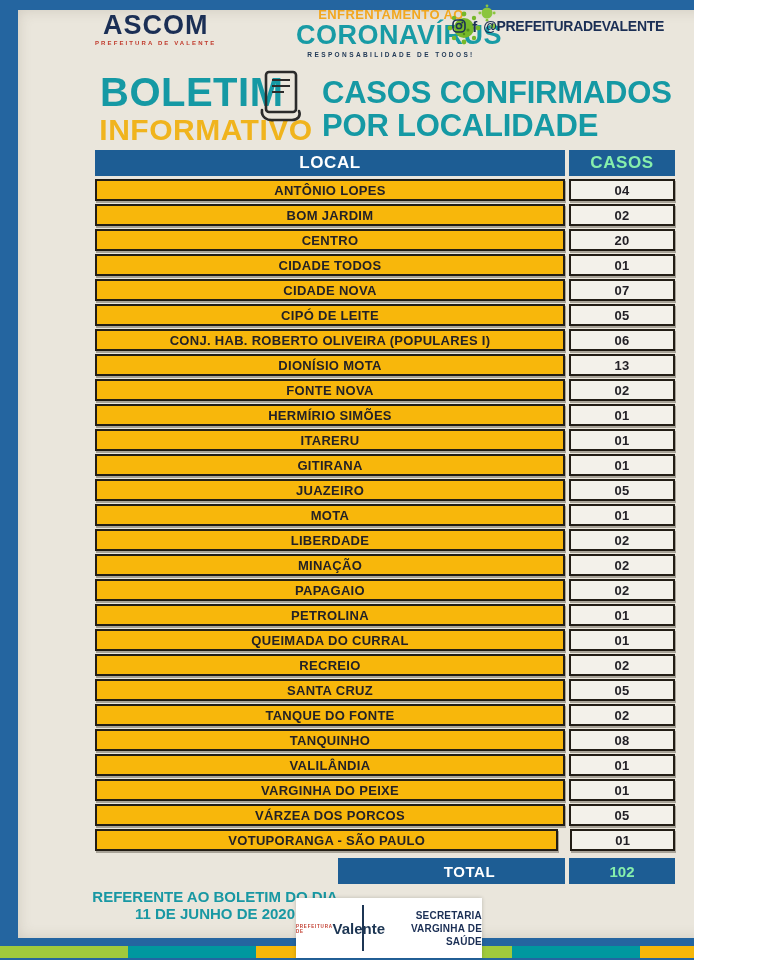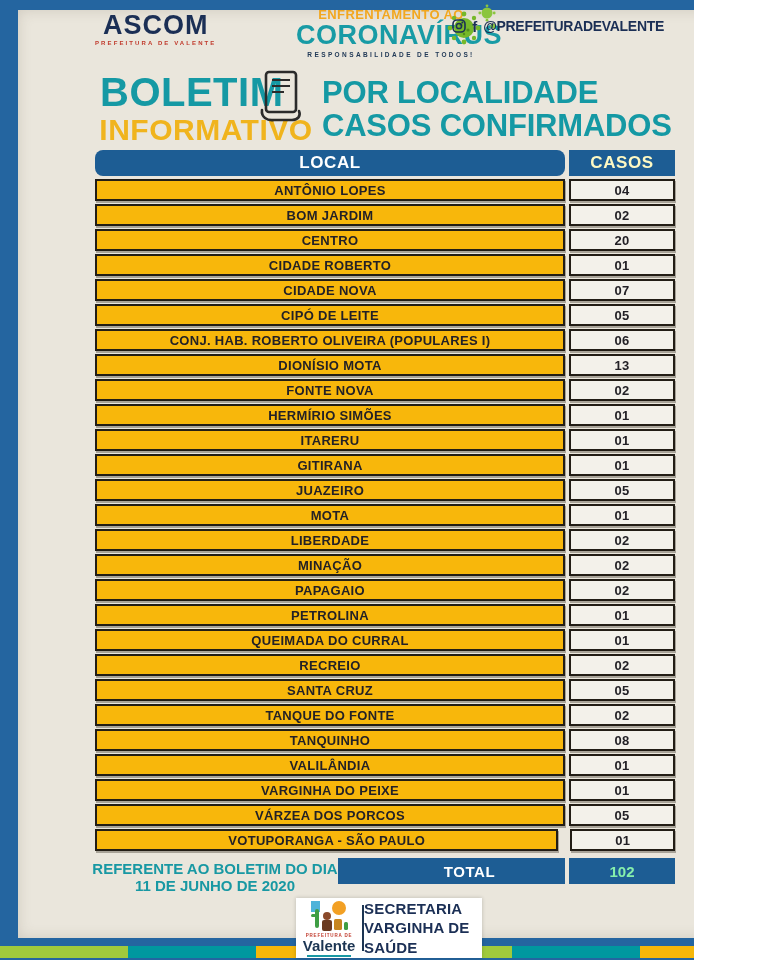--- a/index.html
+++ b/index.html
@@ -45,60 +45,60 @@
   .badge .b2{font-size:30px;font-weight:800;color:var(--title-yellow);letter-spacing:.5px;line-height:1;margin-top:3px;margin-left:8px;}
   .doc-icon{position:absolute;left:254px;top:68px;}
 
   .heading{position:absolute;left:322px;top:76px;color:var(--teal);font-weight:800;
            font-size:31px;line-height:1.07;letter-spacing:-.2px;}
 
   
   .table{position:absolute;left:95px;top:150px;width:580px;}
   .thead{display:flex;height:26px;margin-bottom:3px;}
   .thead .hl{width:470px;background:var(--table-blue);color:#fff;display:flex;align-items:center;justify-content:center;
-             font-size:17px;font-weight:800;letter-spacing:.6px;border-radius:8px;}
+             font-size:17px;font-weight:800;letter-spacing:.6px;}
   .thead .gap{width:4px;}
-  .thead .hc{width:106px;background:var(--table-blue);color:#fef9c3;display:flex;align-items:center;justify-content:center;
+  .thead .hc{width:106px;background:var(--table-blue);color:#86efac;display:flex;align-items:center;justify-content:center;
              font-size:17px;font-weight:800;letter-spacing:.6px;}
   .trow{display:flex;height:22px;margin-bottom:3px;}
   .trow:last-child{margin-bottom:5px;gap:8px;}
   .cell{display:flex;align-items:center;justify-content:center;border:2px solid var(--row-border);
         font-size:13px;font-weight:800;color:var(--ink);letter-spacing:.3px;
         box-shadow:1px 2px 0 rgba(45,38,25,.35);}
   .cell.local{width:470px;background:var(--row-yellow);}
   .cell.cases{width:106px;background:var(--cases-bg);margin-left:4px;}
 
   
-  .footnote{position:absolute;left:90px;top:860px;width:250px;text-align:center;
+  .footnote{position:absolute;left:90px;top:888px;width:250px;text-align:center;
             color:#1898a3;font-size:15px;font-weight:800;line-height:1.15;}
   .totalbar{position:absolute;left:338px;top:858px;width:337px;height:26px;display:flex;}
   .totalbar .tl{width:227px;background:var(--table-blue);color:#fff;display:flex;align-items:center;justify-content:center;
                 font-size:15px;font-weight:800;letter-spacing:.6px;padding-left:36px;}
   .totalbar .tgap{width:4px;}
   .totalbar .tv{width:106px;background:var(--table-blue);color:#86efac;display:flex;align-items:center;justify-content:center;
                 font-size:15px;font-weight:800;}
 
   
   .stripes{position:absolute;left:0;bottom:2px;height:12px;width:768px;}
   .stripes .seg{position:absolute;top:0;height:12px;}
   .seg.s1{left:0;width:128px;background:var(--lime);}
   .seg.s2{left:128px;width:128px;background:var(--stripe-teal);}
   .seg.s3{left:256px;width:60px;background:var(--stripe-yellow);}
   .seg.s4{left:480px;width:32px;background:var(--lime);}
   .seg.s5{left:512px;width:128px;background:var(--stripe-teal);}
   .seg.s6{left:640px;width:128px;background:var(--stripe-yellow);}
 
   .footer-box{position:absolute;left:296px;top:898px;width:186px;height:60px;background:#fff;z-index:5;
               display:flex;align-items:center;box-shadow:0 0 4px rgba(0,0,0,.2);}
-  .logo-col{width:66px;display:flex;flex-direction:column;align-items:center;padding:2px 0;}
+  .logo-col{width:66px;display:flex;flex-direction:row;align-items:center;padding:2px 0;}
   .logo-col .ptop{font-size:4.5px;font-weight:700;letter-spacing:.8px;color:var(--red);margin-top:1px;}
   .logo-col .vname{font-size:15px;font-weight:800;color:#1c3553;line-height:1;}
   .logo-col .tag{width:44px;height:2px;background:#1898a3;margin-top:2px;}
   .divider{width:2px;height:46px;background:#1c3553;}
-  .sec-text{flex:1;padding-left:0;color:#1b2f55;font-size:15px;font-weight:800;line-height:1.3;letter-spacing:.2px;}
+  .sec-text{flex:1;padding-left:0;color:#1b2f55;font-size:10px;font-weight:800;line-height:1.3;letter-spacing:.2px;text-align:right;}
 </style>
 </head>
 <body>
 
 <div class="canvas">
   <div class="paper"></div>
 
   <div class="ascom">
     <div class="word">ASCOM</div>
     <div class="sub">PREFEITURA DE VALENTE</div>
@@ -151,22 +151,22 @@
     <div class="b2">INFORMATIVO</div>
   </div>
   <svg class="doc-icon" width="52" height="58" viewBox="0 0 52 58">
     <rect x="12" y="4" width="30" height="40" rx="3" fill="none" stroke="#2b2b2b" stroke-width="2.6"></rect>
     <line x1="18" y1="12" x2="36" y2="12" stroke="#2b2b2b" stroke-width="2"></line>
     <line x1="18" y1="18" x2="36" y2="18" stroke="#2b2b2b" stroke-width="2"></line>
     <line x1="18" y1="24" x2="30" y2="24" stroke="#2b2b2b" stroke-width="2"></line>
     <path d="M8 42 c-1 7 5 11 12 10 h18 c6 0 9-4 7-9" fill="none" stroke="#2b2b2b" stroke-width="2.6" stroke-linecap="round"></path>
   </svg>
   <div class="heading">
+    <div>CASOS CONFIRMADOS</div>
     <div>POR LOCALIDADE</div>
-    <div>CASOS CONFIRMADOS</div>
   </div>
 
   <div class="table">
     <div class="thead">
       <div class="hl">LOCAL</div>
       <div class="gap"></div>
       <div class="hc">CASOS</div>
     </div>
     <div>
         <div class="trow">
@@ -175,21 +175,21 @@
         </div>
         <div class="trow">
           <div class="cell local">BOM JARDIM</div>
           <div class="cell cases">02</div>
         </div>
         <div class="trow">
           <div class="cell local">CENTRO</div>
           <div class="cell cases">20</div>
         </div>
         <div class="trow">
-          <div class="cell local">CIDADE ROBERTO</div>
+          <div class="cell local">CIDADE TODOS</div>
           <div class="cell cases">01</div>
         </div>
         <div class="trow">
           <div class="cell local">CIDADE NOVA</div>
           <div class="cell cases">07</div>
         </div>
         <div class="trow">
           <div class="cell local">CIPÓ DE LEITE</div>
           <div class="cell cases">05</div>
         </div>

